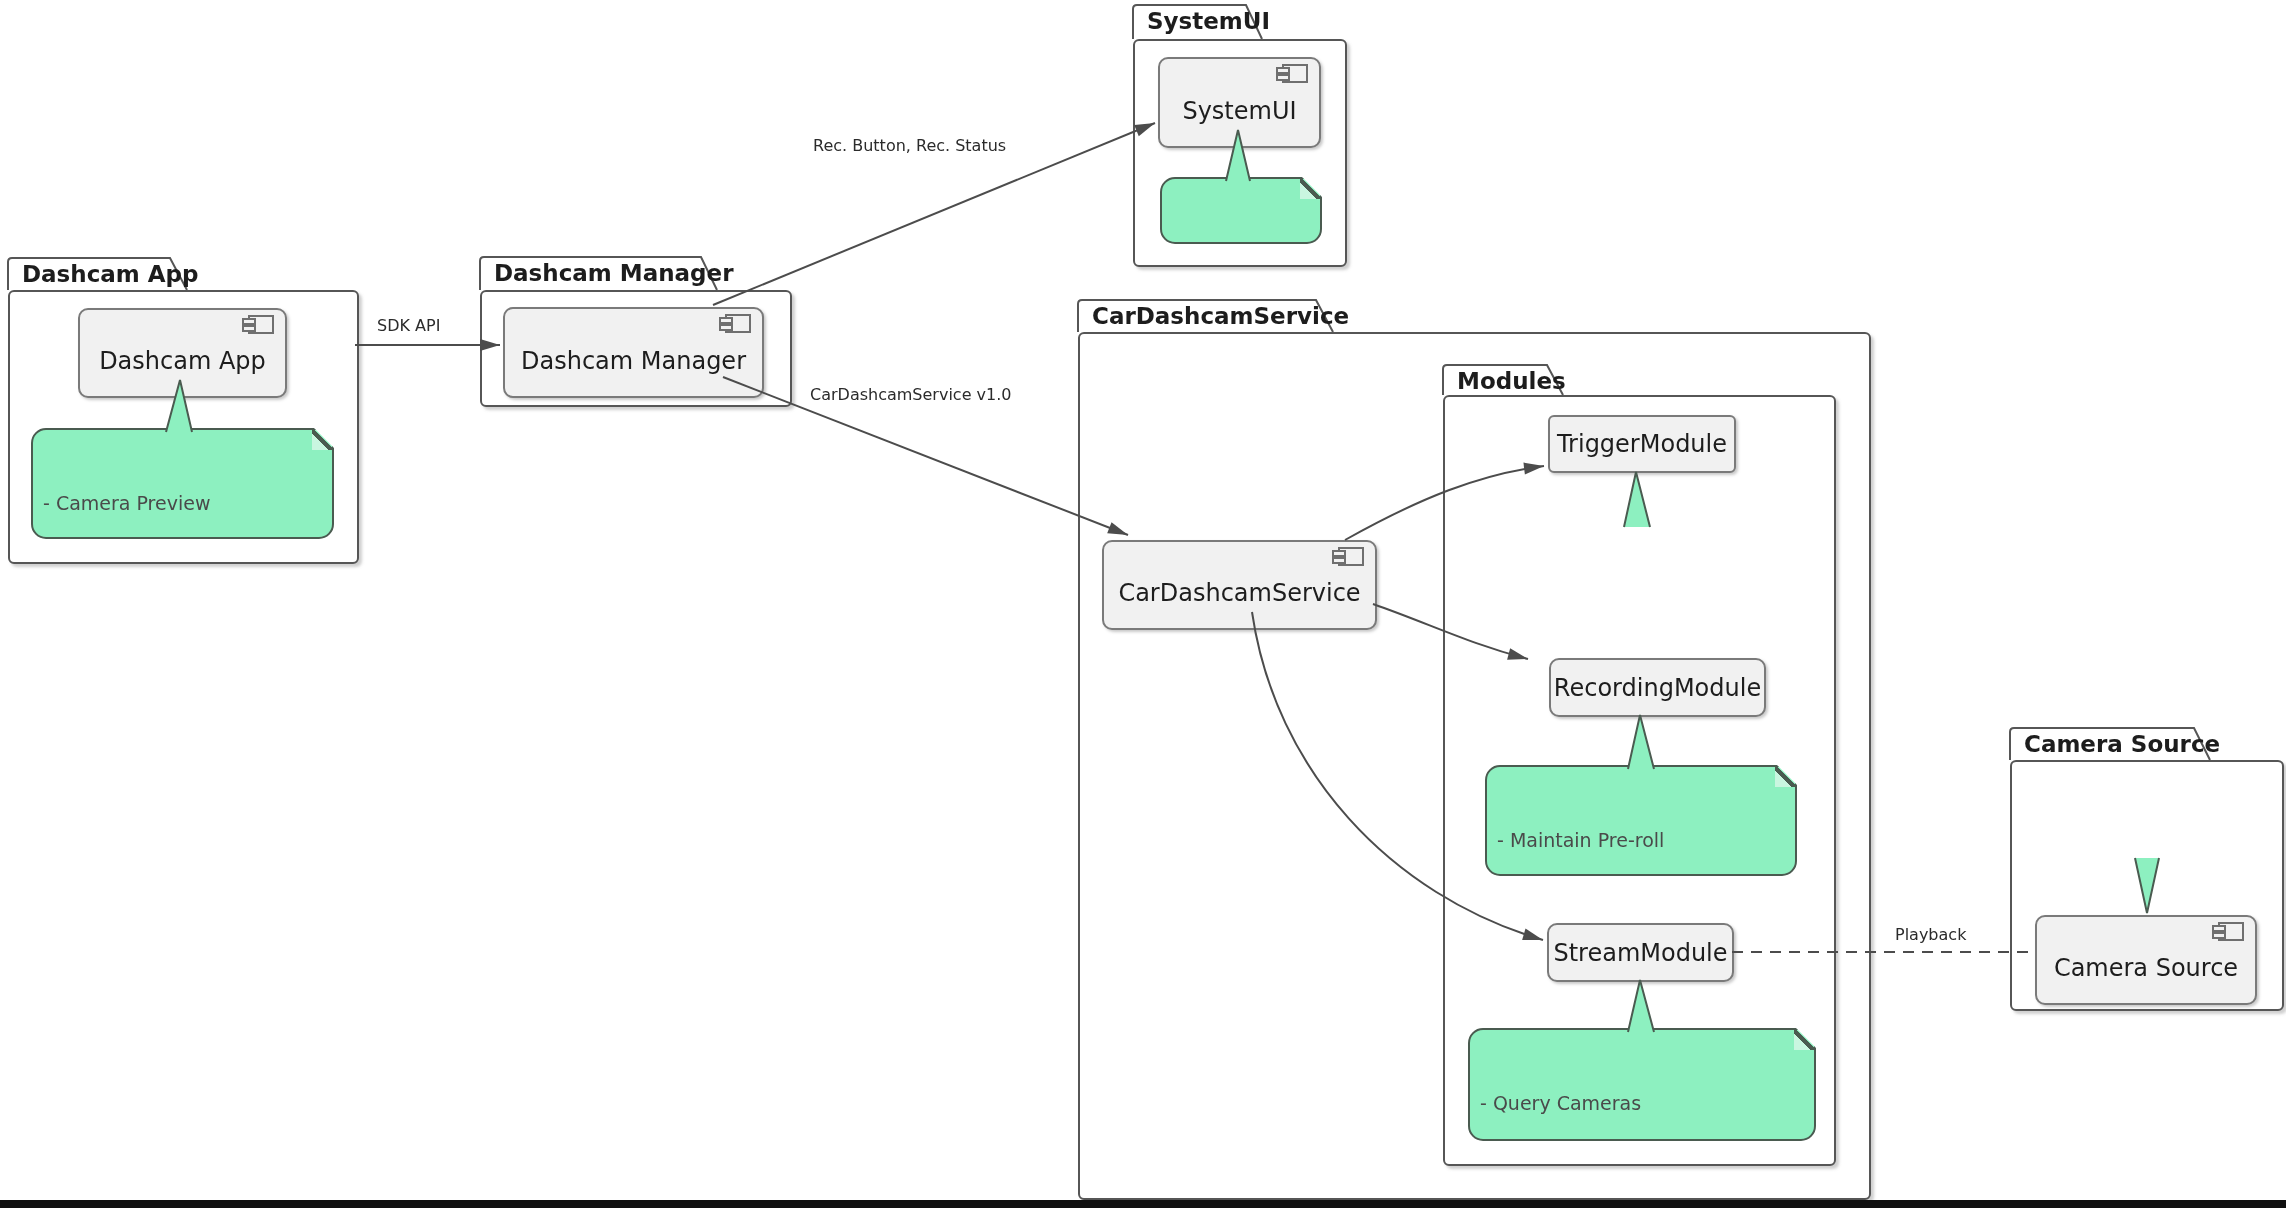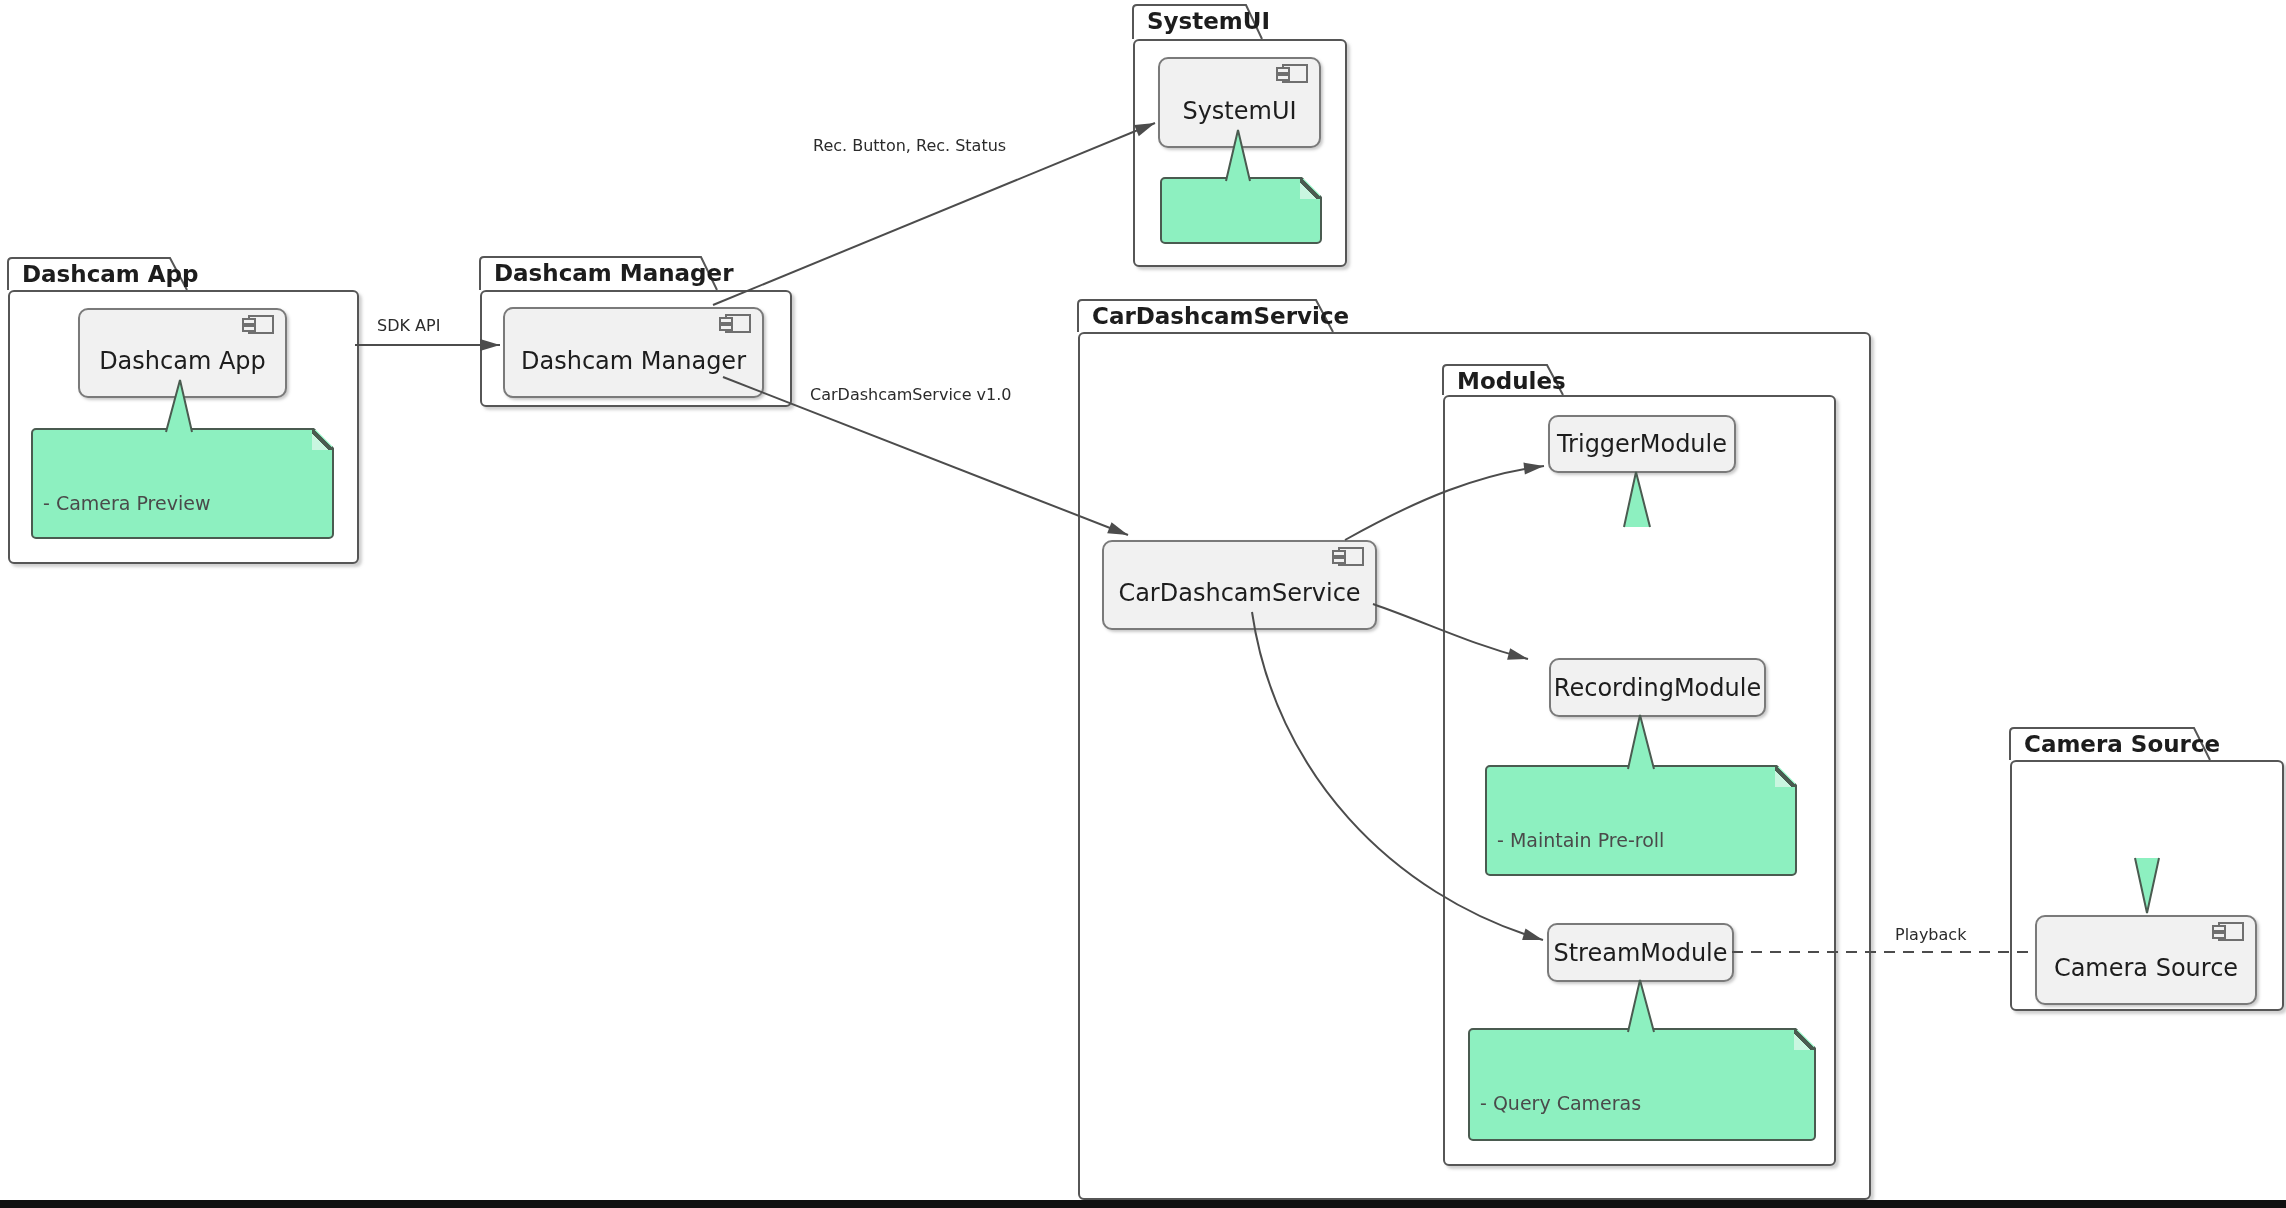--- a/index.html
+++ b/index.html
@@ -12,21 +12,21 @@
        font-family:"DejaVu Sans",sans-serif;color:var(--text-primary);}
   #canvas{position:relative;width:2286px;height:1208px;}
   .pkg{position:absolute;background:#fff;border:2px solid var(--package-border);
        border-radius:6px;box-shadow:3px 3px 3px rgba(120,120,120,.35);}
   .tab-title{position:absolute;font-weight:bold;font-size:23px;line-height:28px;white-space:nowrap;z-index:6;}
   .comp{position:absolute;background:var(--component-fill);border:2px solid var(--component-border);
         border-radius:10px;display:flex;align-items:center;justify-content:center;
         font-size:24px;white-space:nowrap;box-shadow:2px 2px 3px rgba(120,120,120,.4);z-index:2;}
   .comp.has-icon{padding-top:16px;}
   .note{position:absolute;background:var(--note-fill);border:2px solid var(--note-border);
-        border-radius:5px;color:var(--note-text);font-size:19px;line-height:26px;
+        border-radius:15px;color:var(--note-text);font-size:19px;line-height:26px;
         padding:8px 10px;white-space:pre;z-index:2;
         clip-path:polygon(0 0,calc(100% - 20px) 0,100% 20px,100% 100%,0 100%);}
   .note .fold{content:"";position:absolute;top:0;right:0;width:20px;height:20px;
         background:linear-gradient(to bottom left,rgba(0,0,0,0) 0 44%,var(--note-border) 44% 58%,#C9F6E0 58% 100%);}
   .edge-label{position:absolute;font-size:16px;white-space:nowrap;color:#2B2B2B;z-index:6;}
   svg#overlay{position:absolute;left:0;top:0;z-index:5;pointer-events:none;}
   .edge{stroke:var(--edge-color);stroke-width:2;fill:none;}
   .edge.dashed{stroke-dasharray:11 8;}
   .tabshape{fill:#ffffff;stroke:var(--package-border);stroke-width:2;}
   .pointer{fill:var(--note-fill);stroke:var(--note-border);stroke-width:2;}
@@ -57,21 +57,21 @@
   </div>
   <div class="comp has-icon" style="left:503px;top:307px;width:257px;height:71px;">
     <span>Dashcam Manager</span>
   </div>
   <div class="comp has-icon" style="left:1158px;top:57px;width:159px;height:71px;">
     <span>SystemUI</span>
   </div>
   <div class="comp has-icon" style="left:1102px;top:540px;width:271px;height:70px;">
     <span>CarDashcamService</span>
   </div>
-  <div class="comp" style="left:1548px;top:415px;width:184px;height:54px;">
+  <div class="comp" style="left:1548px;top:415px;width:184px;height:54px;border-radius:6px;">
     <span>TriggerModule</span>
   </div>
   <div class="comp" style="left:1532px;top:658px;width:213px;height:55px;margin-left:17px;">
     <span>RecordingModule</span>
   </div>
   <div class="comp" style="left:1547px;top:923px;width:183px;height:55px;">
     <span>StreamModule</span>
   </div>
   <div class="comp has-icon" style="left:2035px;top:915px;width:218px;height:70px;">
     <span>Camera Source</span>

